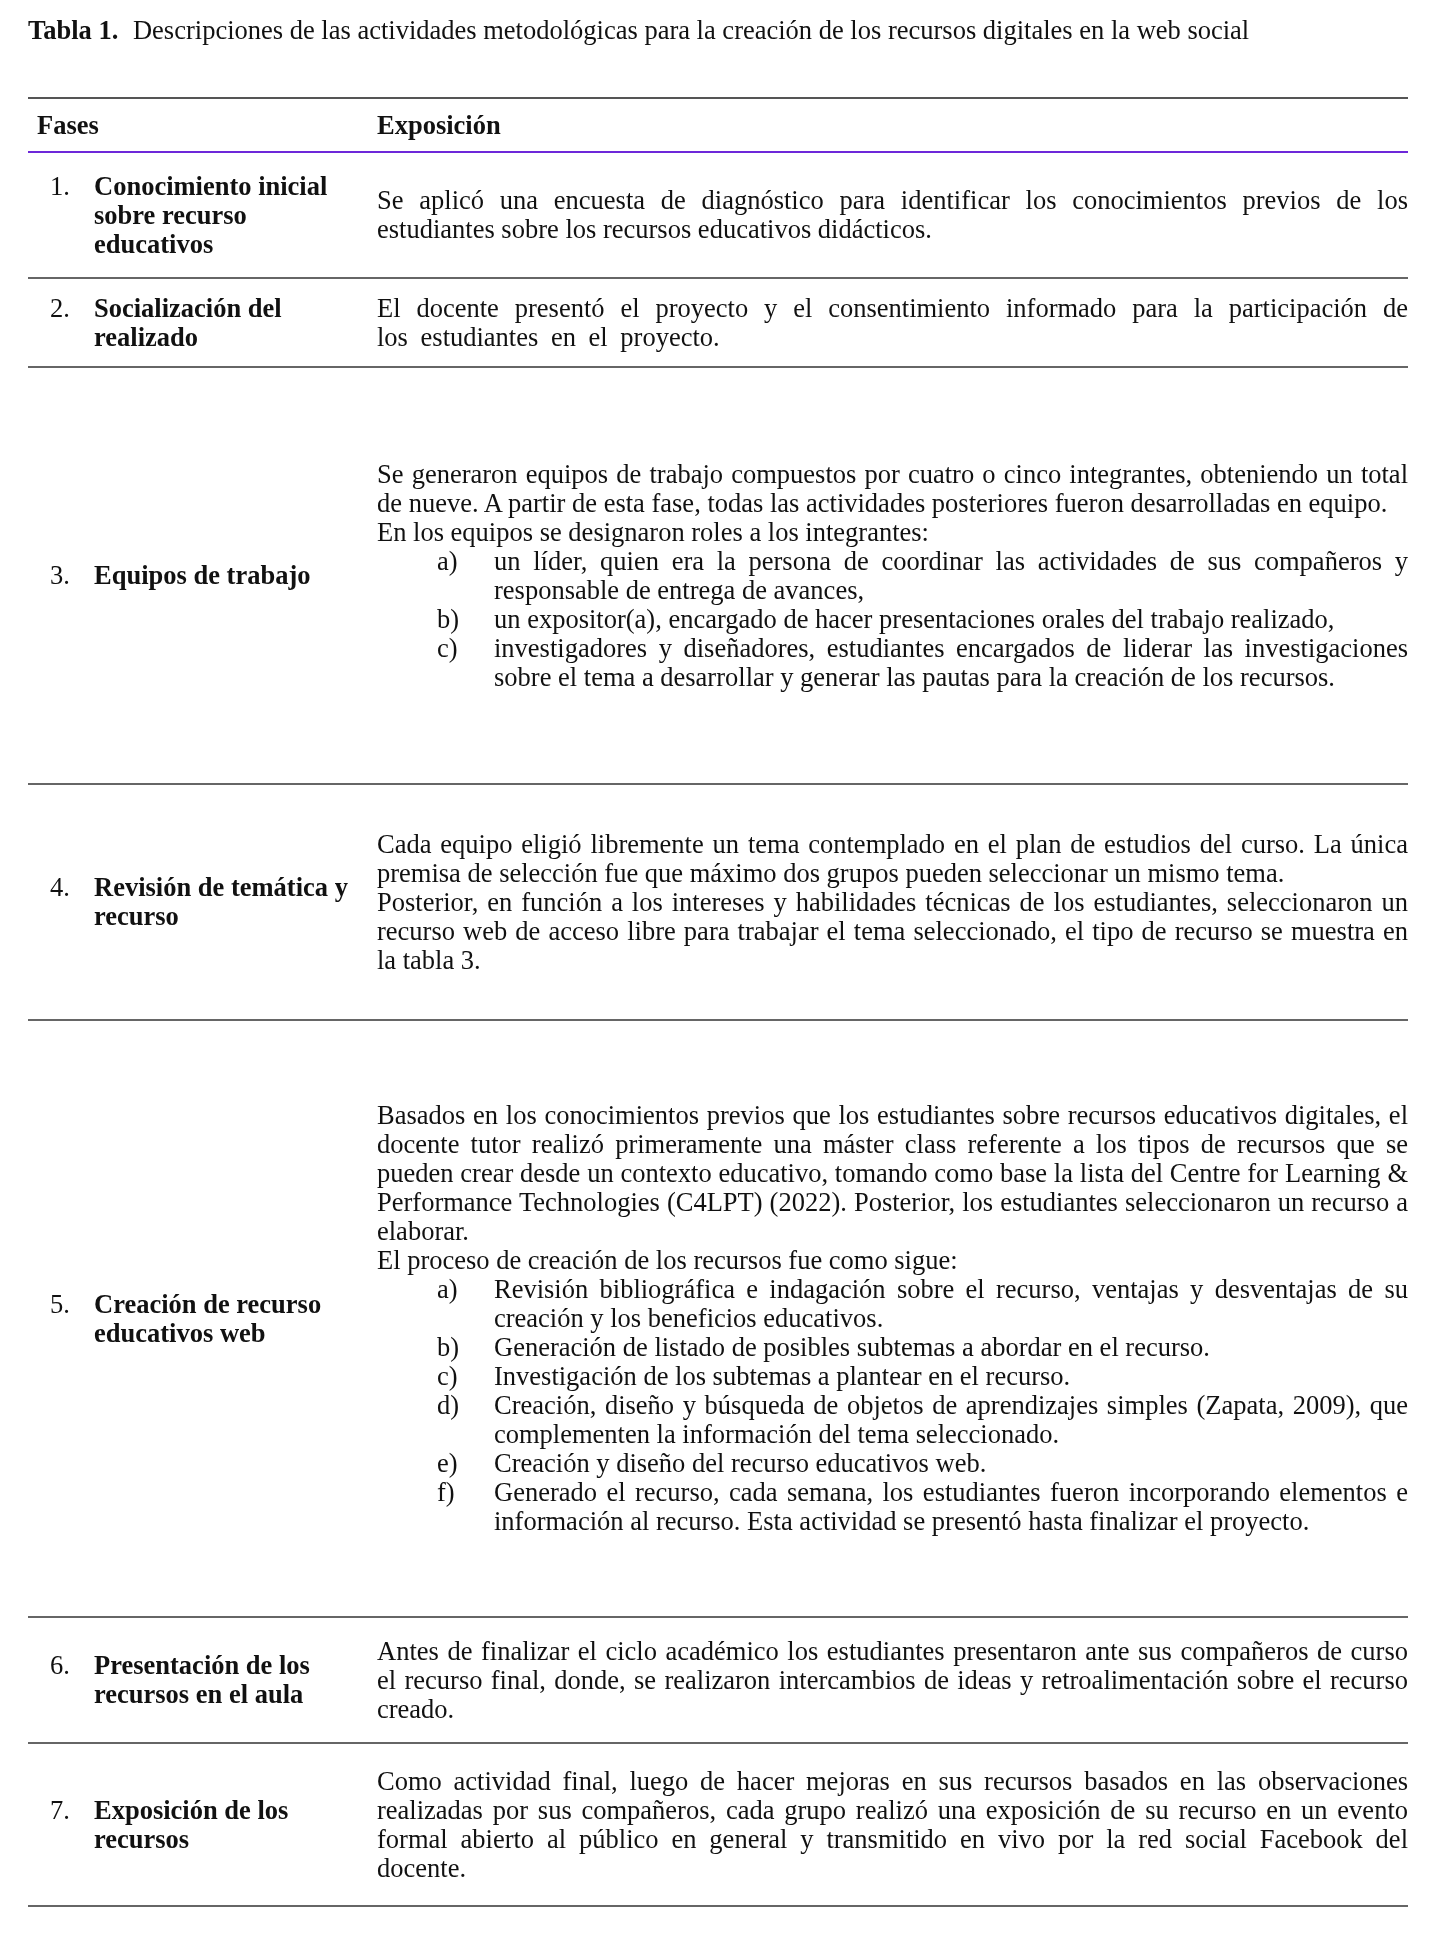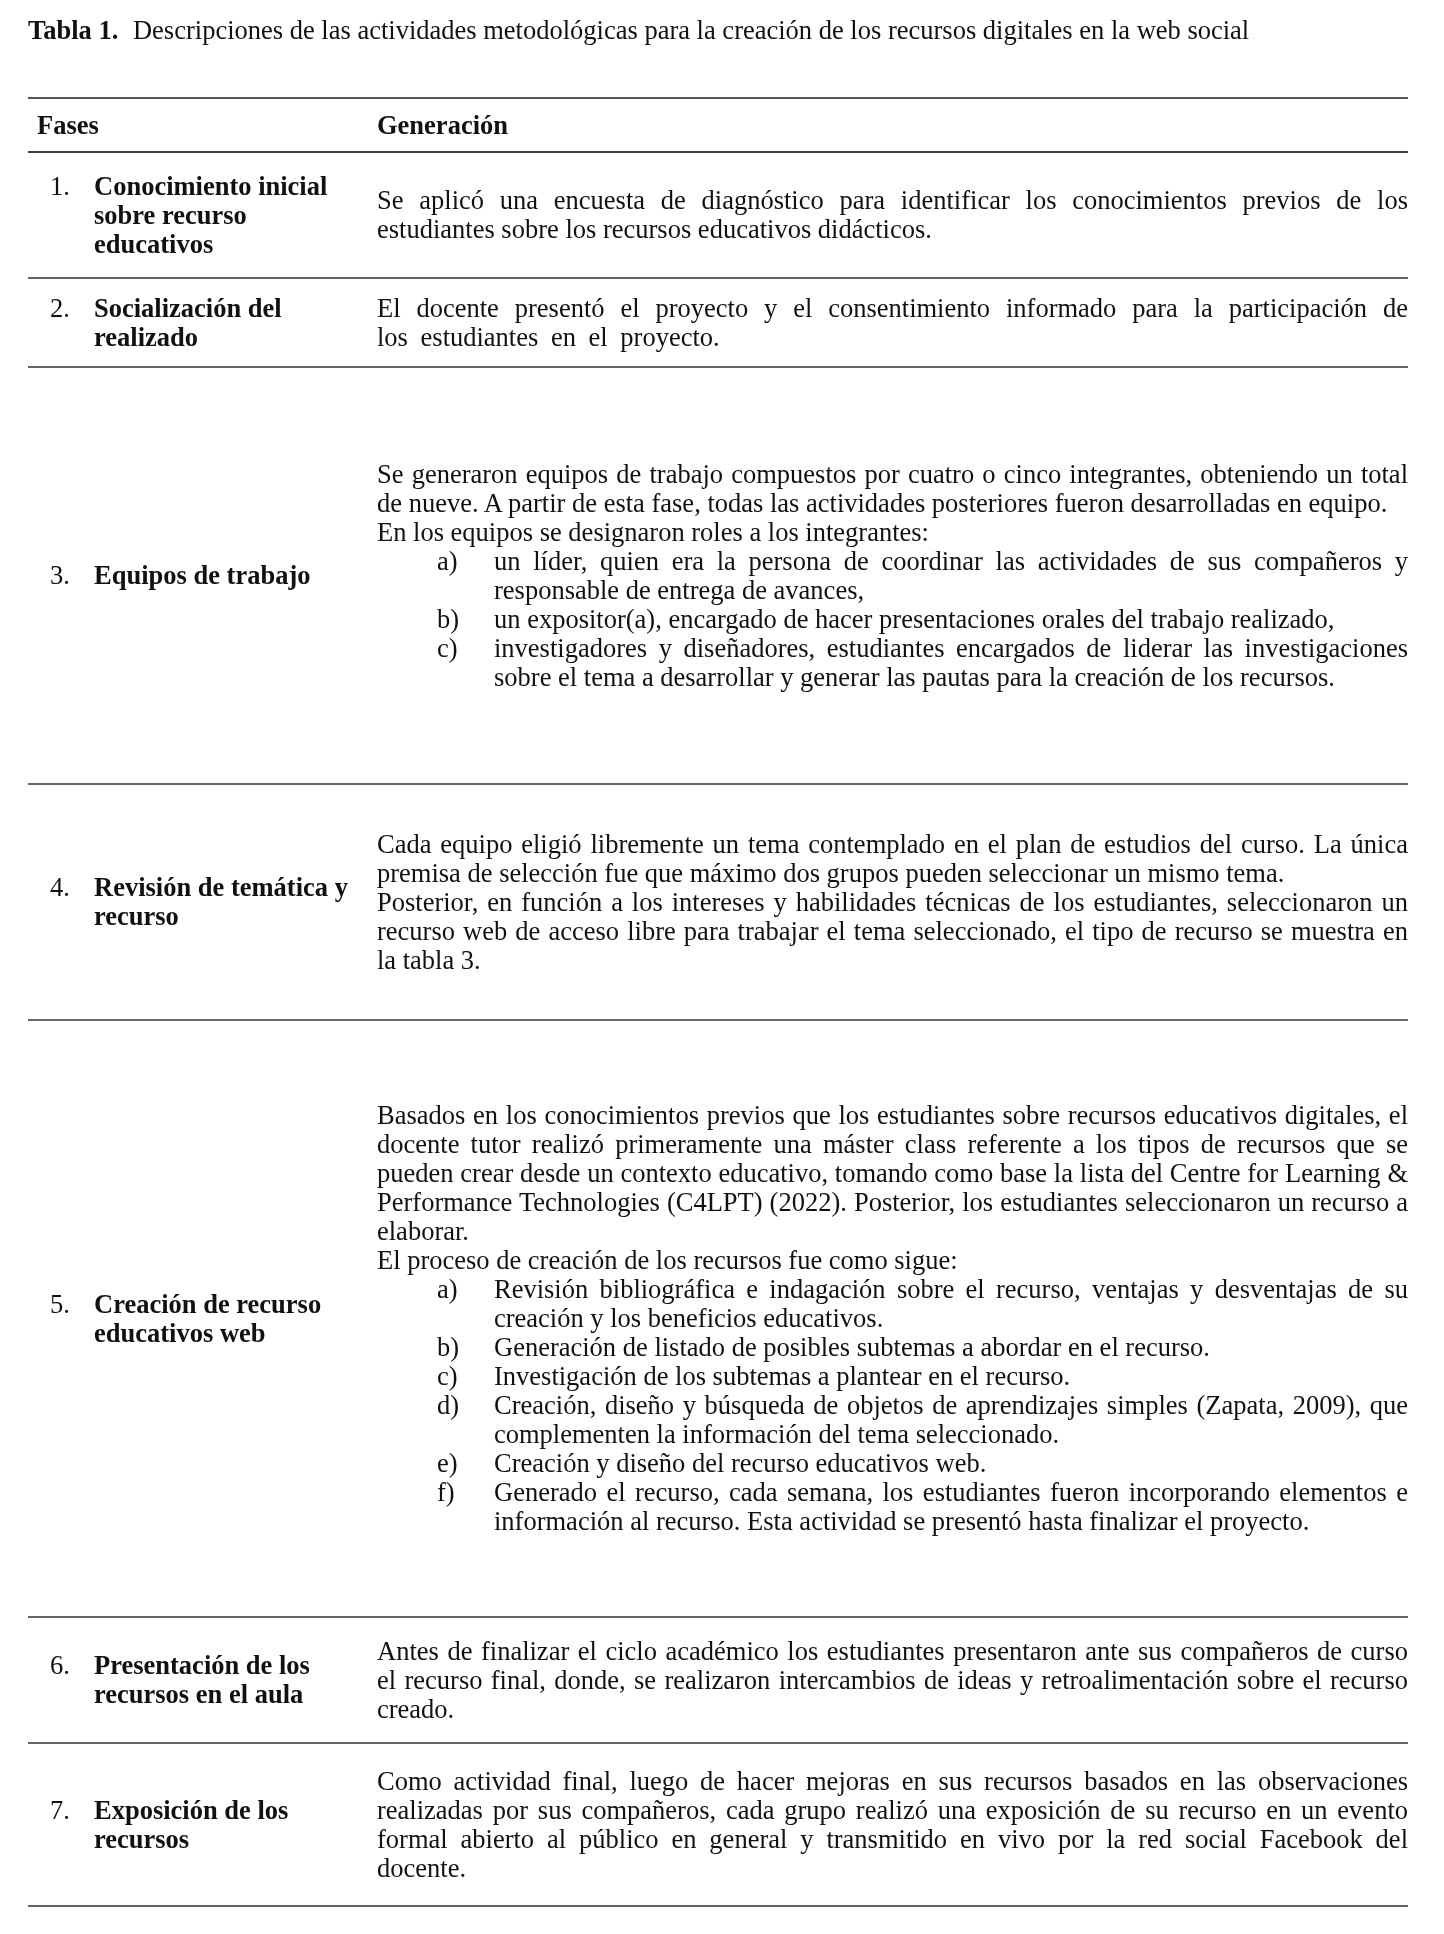--- a/index.html
+++ b/index.html
@@ -15,21 +15,21 @@
   .caption .label { font-weight: bold; margin-right: 8px; text-align: right; }
   table.doc {
     position: absolute; left: 28px; top: 97px; width: 1380px;
     border-collapse: collapse; table-layout: fixed;
     font-size: 26.5px; line-height: 29px;
   }
   table.doc col.c1 { width: 349px; }
   table.doc col.c2 { width: 1031px; }
   table.doc th {
     text-align: left; font-weight: bold; height: 52px; padding: 0;
-    border-top: 2px solid #555; border-bottom: 2px solid #404040;
+    border-top: 2px solid #555; border-bottom: 2px solid #6d28d9;
     vertical-align: middle;
   }
   table.doc th.h1 { padding-left: 9px; }
   table.doc td {
     padding: 0; vertical-align: middle;
     border-bottom: 2px solid #666;
   }
   .phase { display: flex; padding-left: 22px; }
   .phase .num { width: 44px; flex: none; }
   .phase .name { width: 270px; font-weight: bold; }
@@ -57,21 +57,21 @@
 </div>
 
 <table class="doc">
   <colgroup>
       <col class="c1">
       <col class="c2">
     </colgroup>
   <thead>
     <tr>
       <th class="h1">Fases</th>
-      <th>Generación</th>
+      <th>Exposición</th>
     </tr>
   </thead>
   <tbody>
 
     <tr class="r1">
       <td>
         <div class="phase">
           <span class="num">1.</span>
           <span class="name">Conocimiento inicial sobre recurso educativos</span>
         </div>

